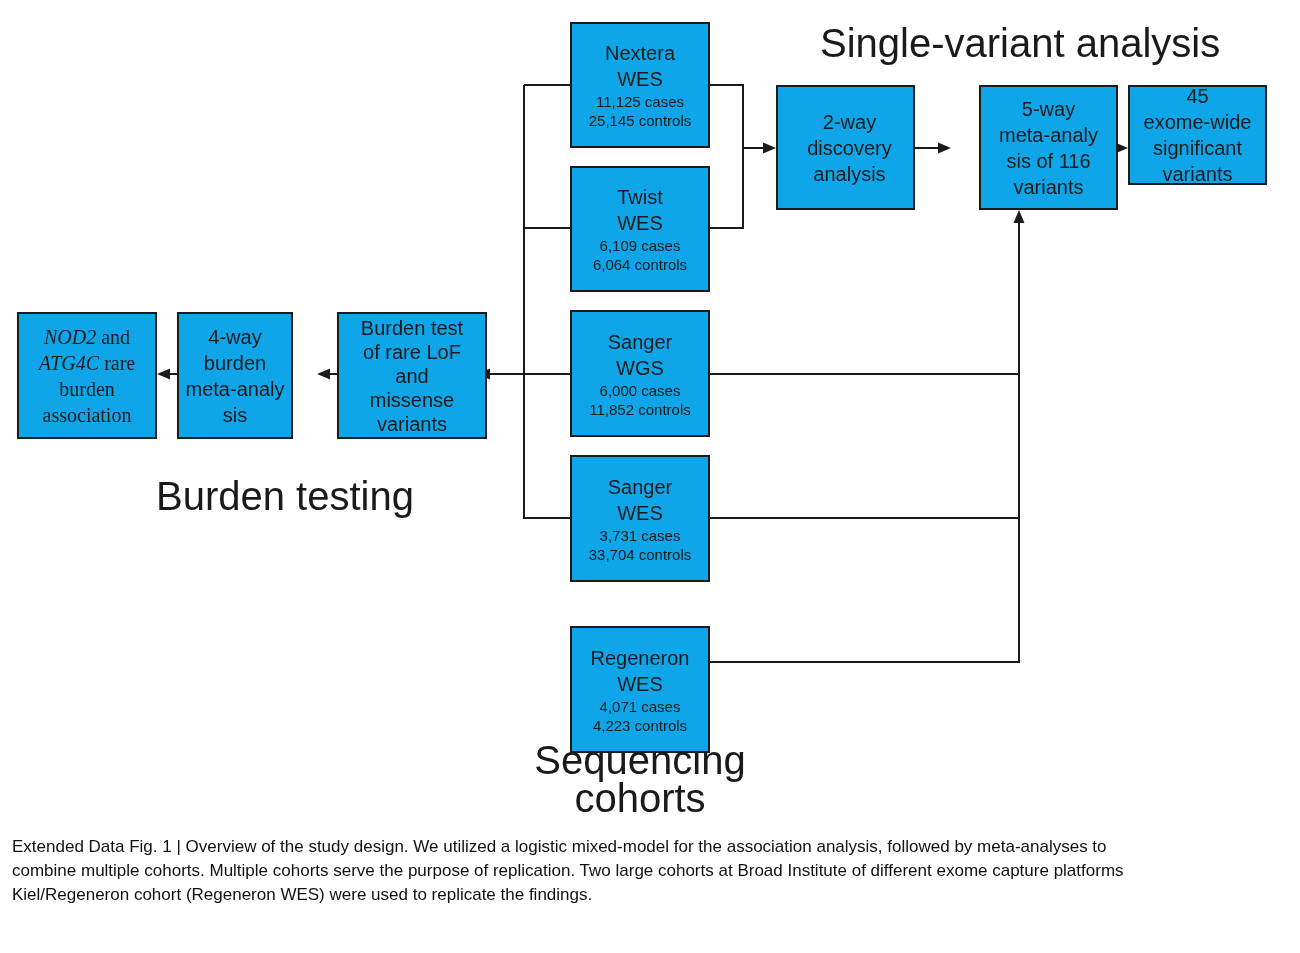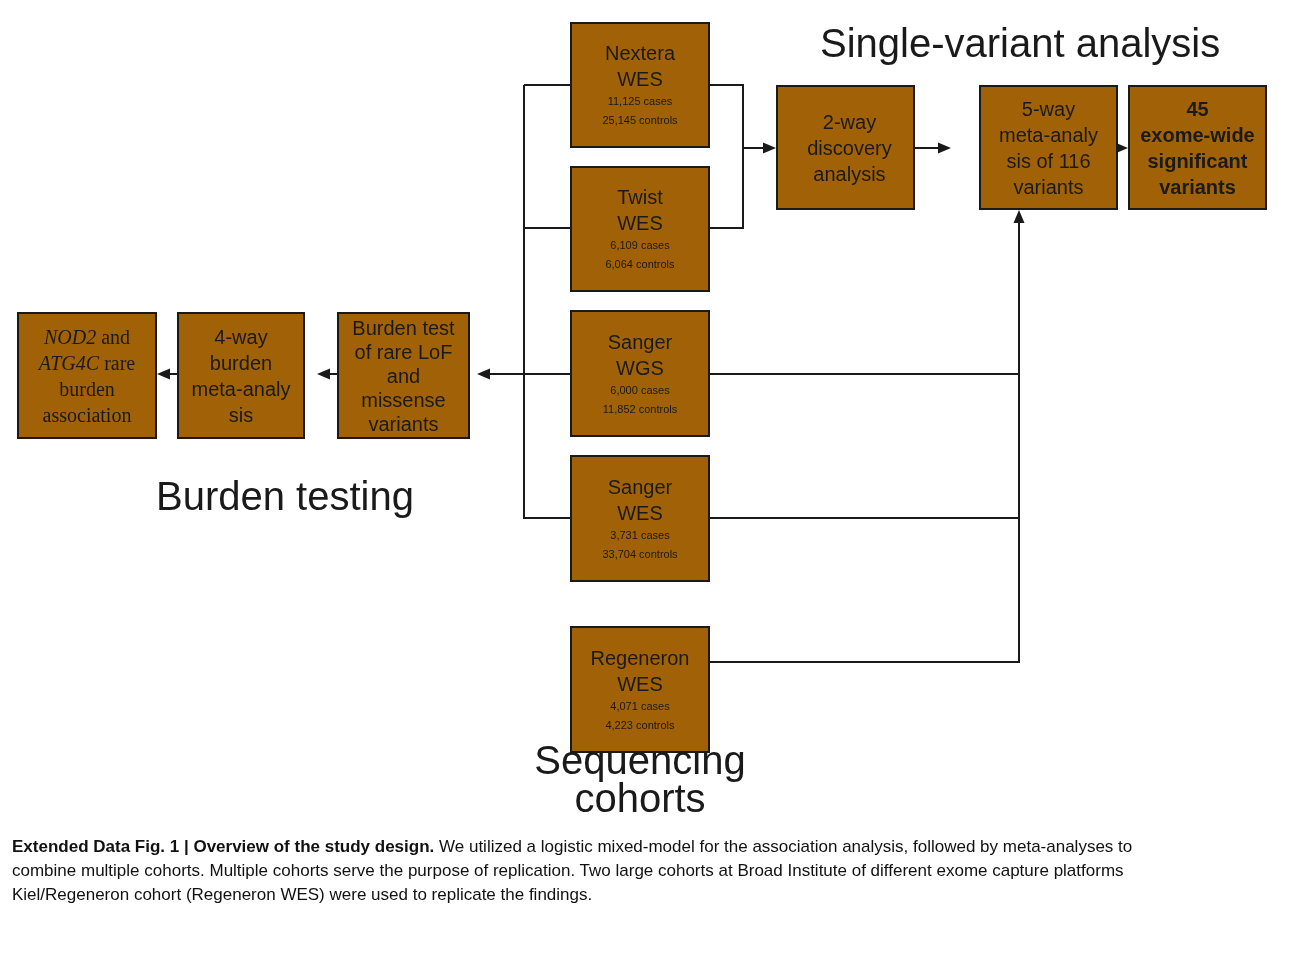--- a/index.html
+++ b/index.html
@@ -13,29 +13,29 @@
   }
   #connectors {
     position: absolute;
     left: 0; top: 0;
     width: 1300px; height: 953px;
   }
   .box {
     position: absolute;
     box-sizing: border-box;
     border: 2px solid #1a1a1a;
-    background: #a16207;
+    background: #0ea5e9;
     display: flex;
     flex-direction: column;
     justify-content: center;
     align-items: center;
     text-align: center;
   }
   .box .name { font-size: 20px; line-height: 26px; white-space: nowrap; }
-  .box .stat { font-size: 11px; line-height: 19px; white-space: nowrap; }
+  .box .stat { font-size: 15px; line-height: 19px; white-space: nowrap; }
   .box .flow-line { font-size: 20px; line-height: 26px; white-space: nowrap; }
   .box.tight .flow-line { line-height: 24px; }
   .gene { font-style: italic; }
   .big-label {
     position: absolute;
     font-size: 40px;
     line-height: 38px;
     text-align: center;
     white-space: nowrap;
     color: #1a1a1a;
@@ -43,21 +43,21 @@
   #caption {
     position: absolute;
     left: 12px;
     top: 835px;
     width: 1280px;
     font-size: 17px;
     line-height: 24px;
     color: #111111;
   }
   .caption-line { white-space: nowrap; }
-  .caption-bold { font-weight: 700; }
+  .caption-bold { font-weight: 400; }
 </style>
 </head>
 <body>
 
 <div id="figure">
 
   <svg id="connectors" viewBox="0 0 1300 953" xmlns="http://www.w3.org/2000/svg">
     <g stroke="#1a1a1a" stroke-width="2" fill="none">
 
       <path d="M524,85 H570 M524,85 V518 H570 M524,228 H570"></path>
@@ -137,36 +137,36 @@
     <div class="flow-line">analysis</div>
   </div>
 
   <div class="box" style="left:951px; top:85px; width:139px; height:125px;margin-left:28px;">
     <div class="flow-line">5-way</div>
     <div class="flow-line">meta-analy</div>
     <div class="flow-line">sis of 116</div>
     <div class="flow-line">variants</div>
   </div>
 
-  <div class="box" style="left:1128px; top:85px; width:139px; height:125px;font-weight:bold;">
+  <div class="box" style="left:1128px; top:85px; width:139px; height:100px;">
     <div class="flow-line">45</div>
     <div class="flow-line">exome-wide</div>
     <div class="flow-line">significant</div>
     <div class="flow-line">variants</div>
   </div>
 
-  <div class="box tight" style="left:337px; top:312px; width:133px; height:127px;">
+  <div class="box tight" style="left:337px; top:312px; width:150px; height:127px;">
     <div class="flow-line">Burden test</div>
     <div class="flow-line">of rare LoF</div>
     <div class="flow-line">and</div>
     <div class="flow-line">missense</div>
     <div class="flow-line">variants</div>
   </div>
 
-  <div class="box" style="left:177px; top:312px; width:128px; height:127px;">
+  <div class="box" style="left:177px; top:312px; width:116px; height:127px;">
     <div class="flow-line">4-way</div>
     <div class="flow-line">burden</div>
     <div class="flow-line">meta-analy</div>
     <div class="flow-line">sis</div>
   </div>
 
   <div class="box" style="left:17px; top:312px; width:140px; height:127px;font-family:Liberation Serif, serif;">
     <div class="flow-line"><span class="gene">NOD2</span><span> and</span></div>
     <div class="flow-line"><span class="gene">ATG4C</span><span> rare</span></div>
     <div class="flow-line">burden</div>

